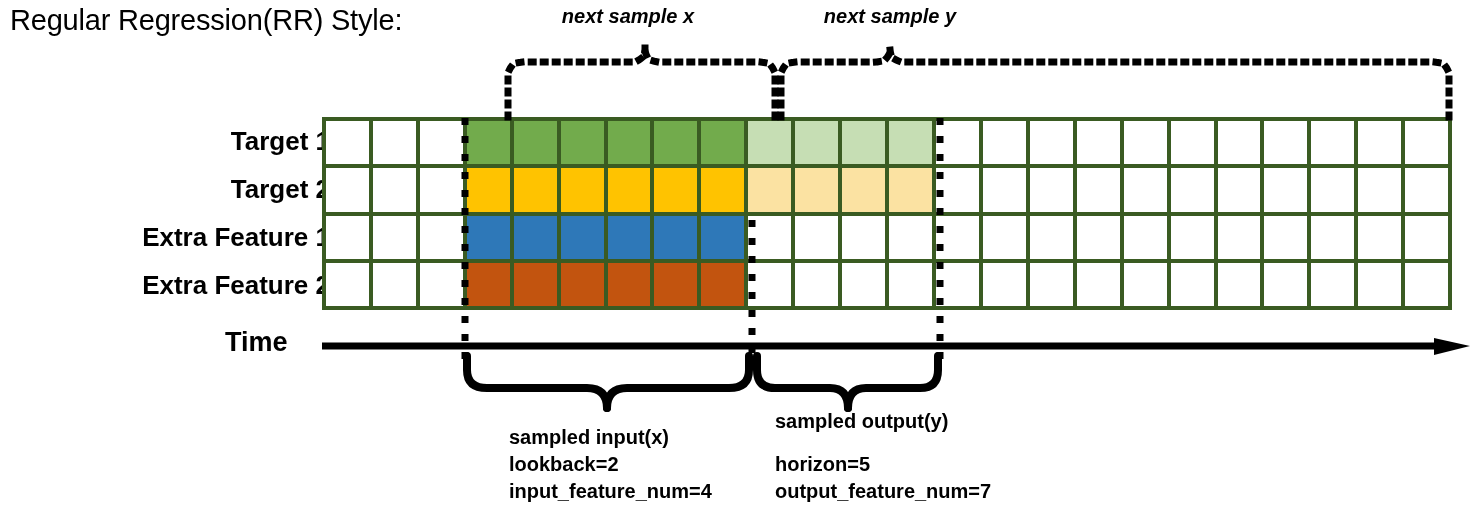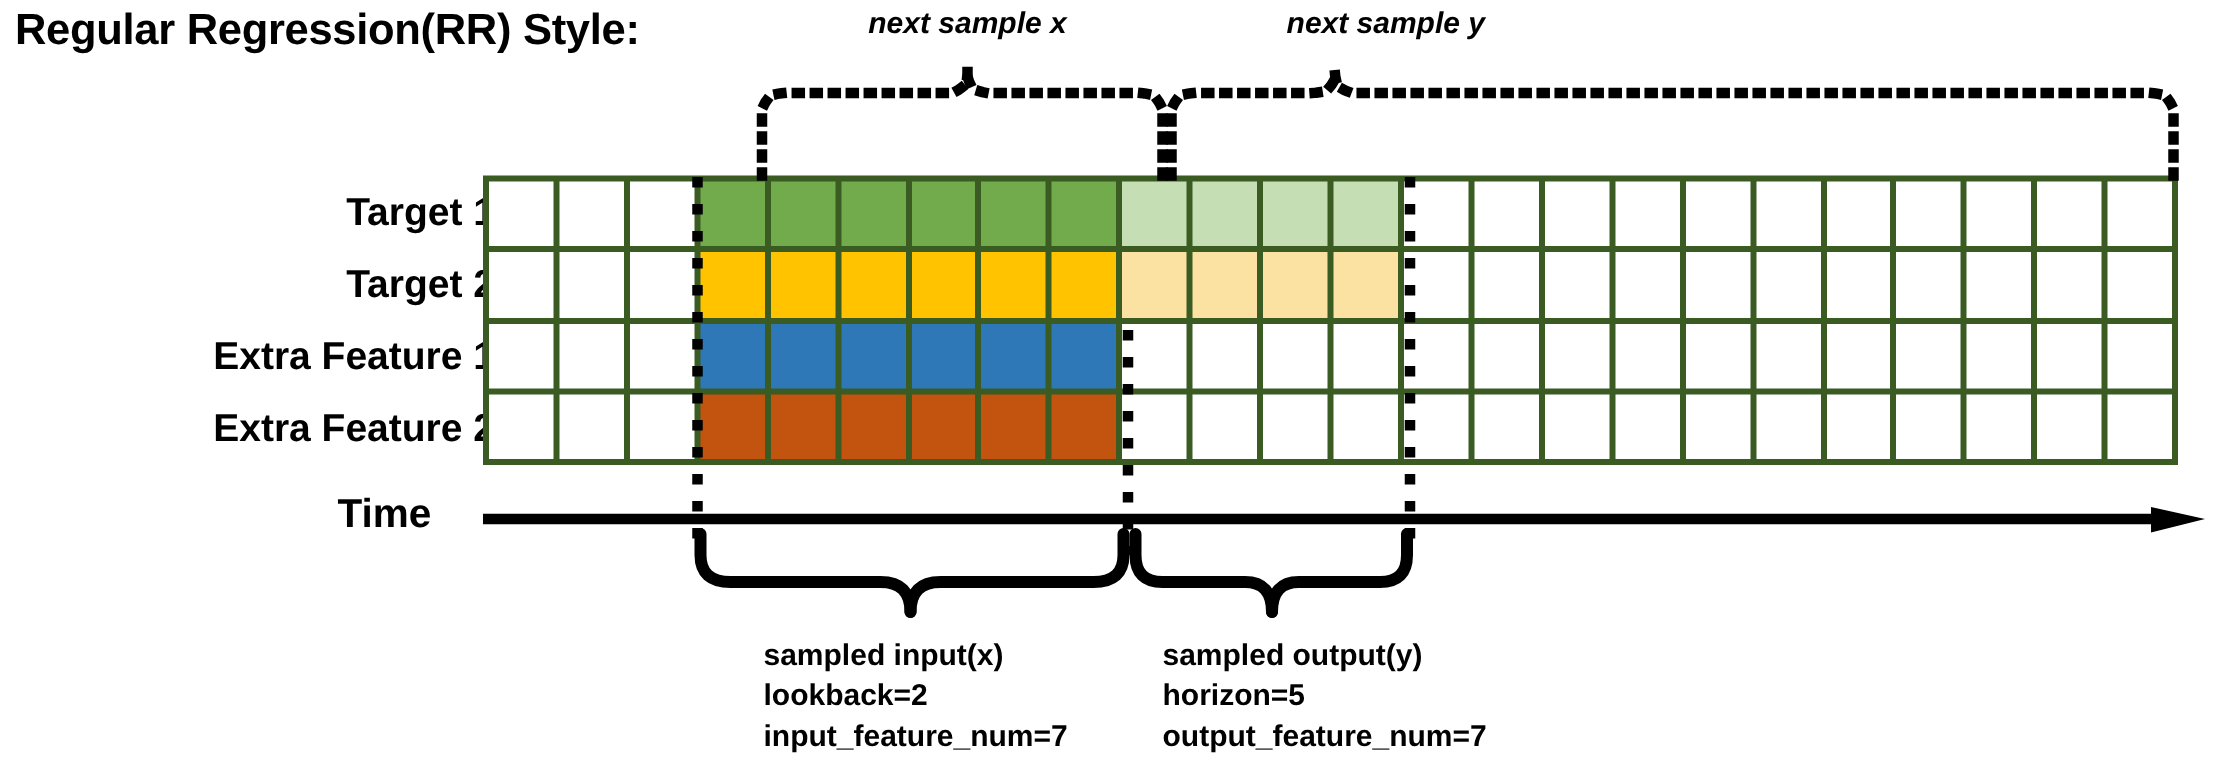--- a/index.html
+++ b/index.html
@@ -1,19 +1,19 @@
 <!DOCTYPE html>
 <html><head>
 <meta charset="utf-8">
 <style>
   html,body{margin:0;padding:0;background:#ffffff;}
   body{width:1476px;height:516px;position:relative;overflow:hidden;
        font-family:"Liberation Sans","DejaVu Sans",sans-serif;color:#000;}
 
-  #title{position:absolute;left:10px;top:4px;font-size:29px;font-weight:700;
+  #title{position:absolute;left:10px;top:4px;font-size:29px;font-weight:400;
          letter-spacing:-0.2px;white-space:nowrap;}
 
   
   .rowlabel{position:absolute;right:1146px;width:300px;text-align:right;
             font-size:26px;font-weight:700;white-space:nowrap;}
 
   
   #grid{position:absolute;left:322px;top:117px;width:1130px;height:193px;
         background:#3A5B22;display:flex;flex-direction:column;
         box-sizing:border-box;padding:4px;gap:4px;}
@@ -144,22 +144,22 @@
       <div class="cell" style="background: rgb(255, 255, 255);"></div>
       <div class="cell" style="background: rgb(255, 255, 255);"></div>
       <div class="cell" style="background: rgb(255, 255, 255);"></div>
       <div class="cell" style="background: rgb(255, 255, 255);"></div>
       <div class="cell" style="background: rgb(255, 255, 255);"></div>
       <div class="cell" style="background: rgb(255, 255, 255);"></div>
       <div class="cell" style="background: rgb(255, 255, 255);"></div>
     </div>
 </div>
 
-<div class="bracelabel" style="left:545px;top:5px;width:200px;font-style:italic;">next sample x</div>
-<div class="bracelabel" style="left:790px;top:5px;width:200px;text-align:right;">next sample y</div>
+<div class="bracelabel" style="left:528px;top:5px;width:200px;font-style:italic;">next sample x</div>
+<div class="bracelabel" style="left:790px;top:5px;width:200px;">next sample y</div>
 
 <svg class="topbrace" style="left:0;top:0;" width="1476" height="120">
 
   <path d="M 508 117 L 508 78 Q 508 62 524 62 L 629 62 Q 645 62 645 48" fill="none" stroke="#000" stroke-width="7" stroke-linecap="square" stroke-dasharray="2 10"></path>
   <path d="M 775 117 L 775 78 Q 775 62 759 62 L 661 62 Q 645 62 645 48" fill="none" stroke="#000" stroke-width="7" stroke-linecap="square" stroke-dasharray="2 10"></path>
 
   <path d="M 781 117 L 781 78 Q 781 62 797 62 L 874 62 Q 890 62 890 48" fill="none" stroke="#000" stroke-width="7" stroke-linecap="square" stroke-dasharray="2 10"></path>
   <path d="M 1449 117 L 1449 78 Q 1449 62 1433 62 L 906 62 Q 890 62 890 48" fill="none" stroke="#000" stroke-width="7" stroke-linecap="square" stroke-dasharray="2 10"></path>
 </svg>
 
@@ -179,17 +179,17 @@
 
   <path d="M 467 4 L 467 18 Q 467 36 487 36 L 587 36 Q 607 36 607 56" fill="none" stroke="#000" stroke-width="8" stroke-linecap="round"></path>
   <path d="M 749 4 L 749 18 Q 749 36 729 36 L 627 36 Q 607 36 607 56" fill="none" stroke="#000" stroke-width="8" stroke-linecap="round"></path>
 
   <path d="M 757 4 L 757 18 Q 757 36 775 36 L 830 36 Q 848 36 848 56" fill="none" stroke="#000" stroke-width="8" stroke-linecap="round"></path>
   <path d="M 938 4 L 938 18 Q 938 36 920 36 L 866 36 Q 848 36 848 56" fill="none" stroke="#000" stroke-width="8" stroke-linecap="round"></path>
 </svg>
 
 <div class="botcap" style="left:509px;top:424px;">sampled input(x)</div>
 <div class="botcap" style="left:509px;top:451px;">lookback=2</div>
-<div class="botcap" style="left:509px;top:478px;">input_feature_num=7</div>
+<div class="botcap" style="left:509px;top:478px;">input_feature_num=4</div>
 
-<div class="botcap" style="left:775px;top:424px;">sampled output(y)</div>
+<div class="botcap" style="left:775px;top:408px;">sampled output(y)</div>
 <div class="botcap" style="left:775px;top:451px;">horizon=5</div>
 <div class="botcap" style="left:775px;top:478px;">output_feature_num=7</div>
 
 </body></html>

